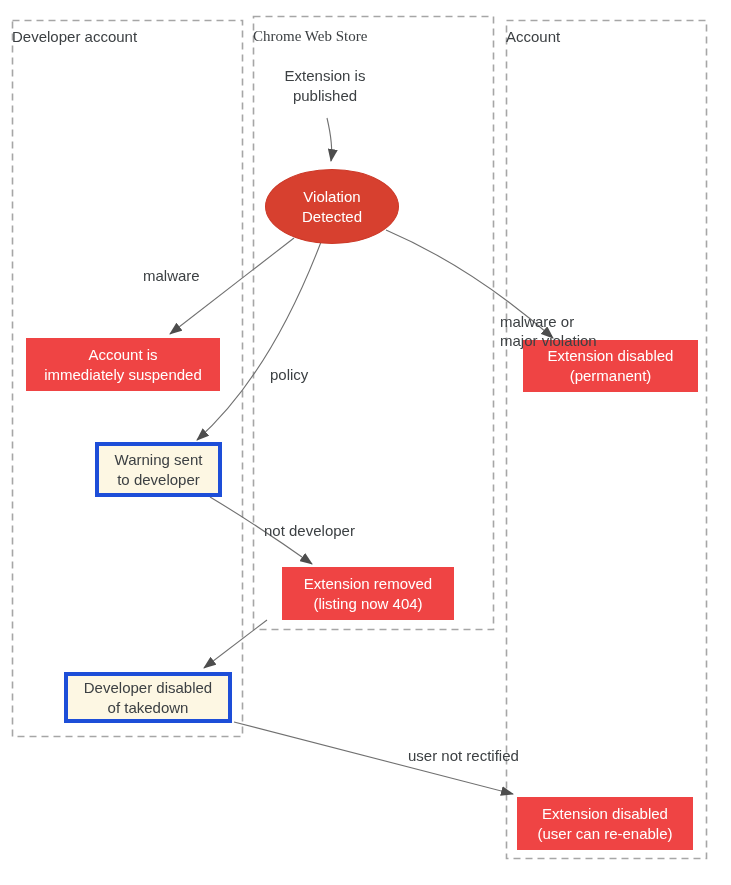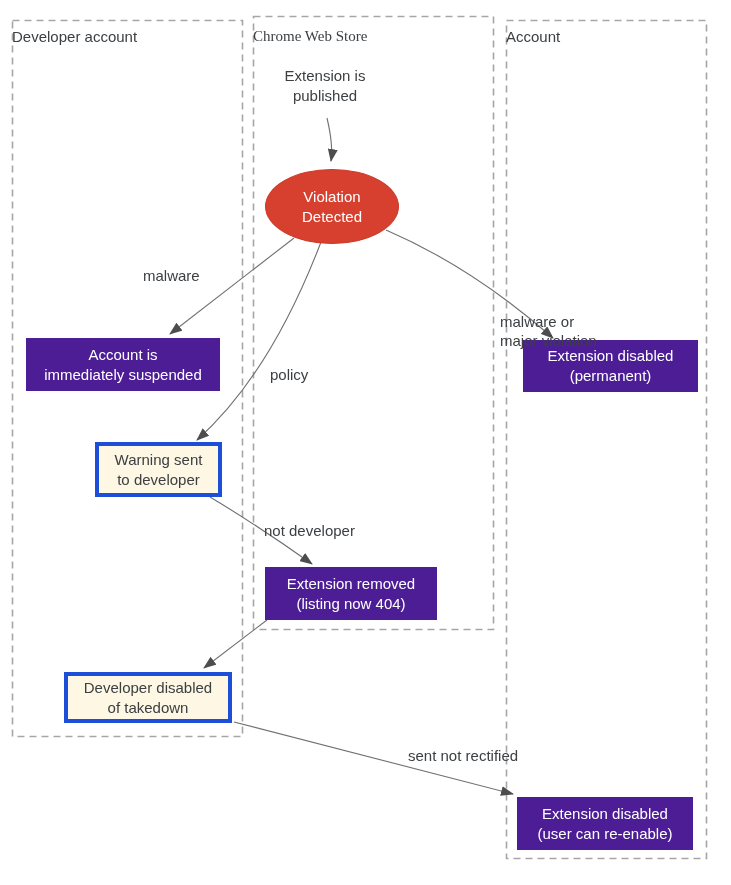--- a/index.html
+++ b/index.html
@@ -9,38 +9,38 @@
   }
   #arrow-layer{position:absolute;left:0;top:0;z-index:1;}
   .lane-label{
     position:absolute;z-index:2;font-size:15px;color:#3c4043;
   }
   .node{
     position:absolute;z-index:2;display:flex;align-items:center;justify-content:center;
     text-align:center;white-space:pre-line;font-size:15px;line-height:20px;
     box-sizing:border-box;
   }
-  .node.red{background:#4c1d95;color:#ffffff;}
+  .node.red{background:#ef4444;color:#ffffff;}
   .node.cream{background:#fdf7e3;border:4px solid #1d4ed8;color:#3c4043;}
   .node.plain{background:transparent;color:#3c4043;}
   .node.ellipse{background:#d7402f;color:#ffffff;border-radius:50%;border:1px solid #cc3a29;}
   .edge-label{
     position:absolute;z-index:2;white-space:pre-line;
     font-size:15px;line-height:19px;color:#3c4043;
   }
   
   #lbl-lane-1{left:12px;top:28px;width:231px;}
   #lbl-lane-2{left:253px;top:28px;width:241px;font-family:Liberation Serif, serif;}
   #lbl-lane-3{left:506px;top:28px;width:201px;}
   #n-published{left:255px;top:64px;width:140px;height:44px;}
   #n-violation{left:265px;top:169px;width:134px;height:75px;}
   #n-suspended{left:26px;top:338px;width:194px;height:53px;}
   #n-perm{left:523px;top:340px;width:175px;height:52px;}
   #n-warning{left:95px;top:442px;width:127px;height:55px;}
-  #n-removed{left:265px;top:567px;width:172px;height:53px;}
+  #n-removed{left:282px;top:567px;width:172px;height:53px;}
   #n-notified{left:64px;top:672px;width:168px;height:51px;}
   #n-reenable{left:517px;top:797px;width:176px;height:53px;}
   #l-malware{left:143px;top:266px;width:100px;}
   #l-major{left:500px;top:265px;width:130px;margin-top:47px;}
   #l-policy{left:270px;top:365px;width:60px;}
   #l-notrect{left:264px;top:521px;width:100px;}
   #l-stillnot{left:408px;top:746px;width:148px;}
 </style>
 </head>
 <body>
@@ -86,15 +86,15 @@
   <div class="node cream" id="n-notified">Developer disabled
 of takedown</div>
   <div class="node red" id="n-reenable">Extension disabled
 (user can re-enable)</div>
 
   <div class="edge-label" id="l-malware">malware</div>
   <div class="edge-label" id="l-major">malware or
 major violation</div>
   <div class="edge-label" id="l-policy">policy</div>
   <div class="edge-label" id="l-notrect">not developer</div>
-  <div class="edge-label" id="l-stillnot">sent not rectified</div>
+  <div class="edge-label" id="l-stillnot">user not rectified</div>
 
 </div>
 
 </body></html>

